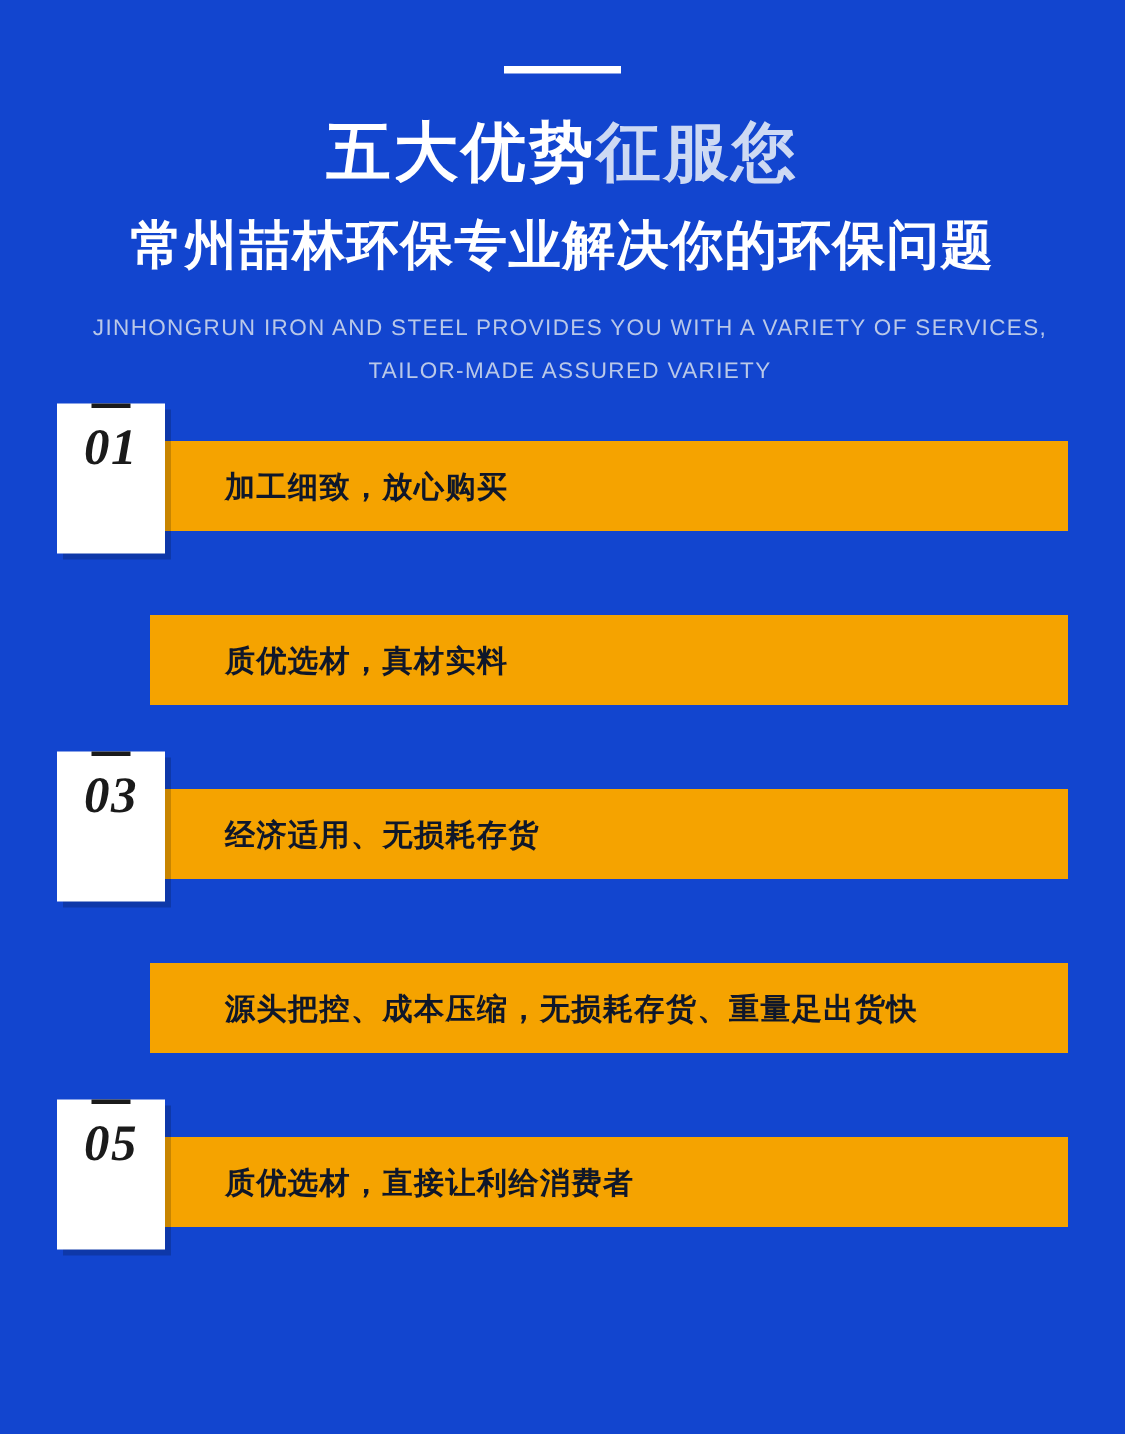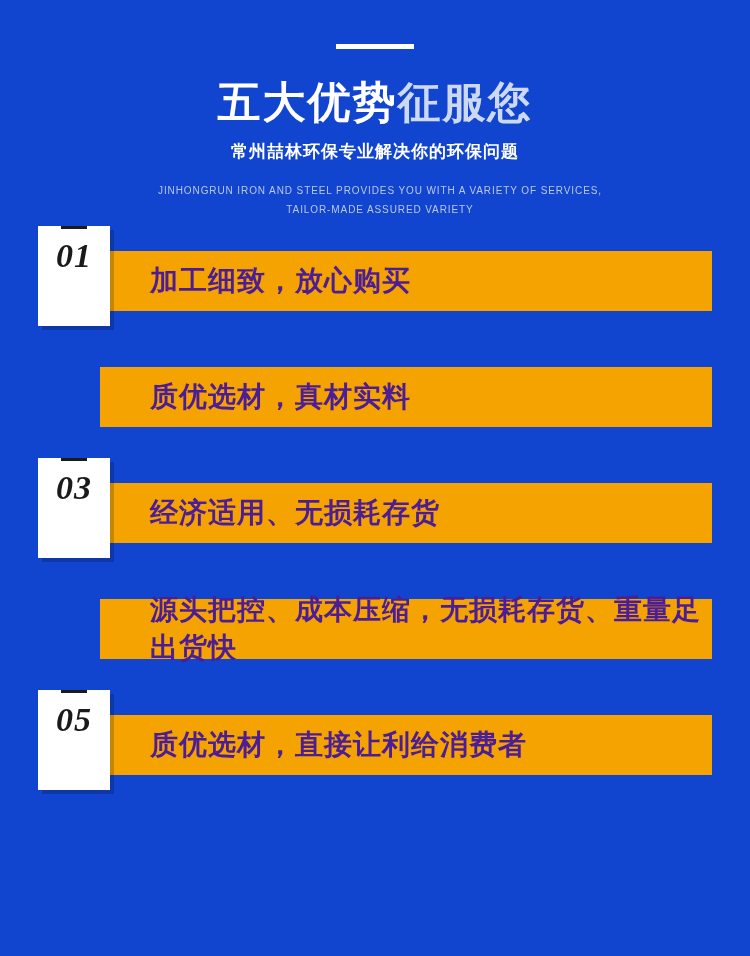--- a/index.html
+++ b/index.html
@@ -41,28 +41,28 @@
     white-space: nowrap;
   }
   .title-strong {
     color: #ffffff;
   }
   .title-light {
     color: #cdd9f3;
   }
   .subtitle {
     margin: 14px 0 16px 0;
-    font-size: 17px;
+    font-size: 35px;
     font-weight: bold;
     color: #ffffff;
     letter-spacing: 1px;
   }
   .en-line {
     margin: 18px 0 0 0;
-    font-size: 10px;
+    font-size: 15px;
     color: #b9c8e8;
     letter-spacing: 0.9px;
     line-height: 1.9;
     padding-left: 10px;
   }
 
   
   .list {
     margin-top: 32px;
     padding: 0 38px 0 38px;
@@ -79,22 +79,22 @@
     position: absolute;
     left: 62px;
     right: 0;
     top: 0;
     height: 60px;
     background: #f5a300;
     display: flex;
     align-items: center;
   }
   .bar-text {
-    color: #4c1d95;
-    font-size: 28px;
+    color: #0f172a;
+    font-size: 20px;
     font-weight: bold;
     letter-spacing: 1px;
     padding-left: 50px;
   }
   .numbox {
     position: absolute;
     left: 0;
     top: -25px;
     width: 72px;
     height: 100px;

